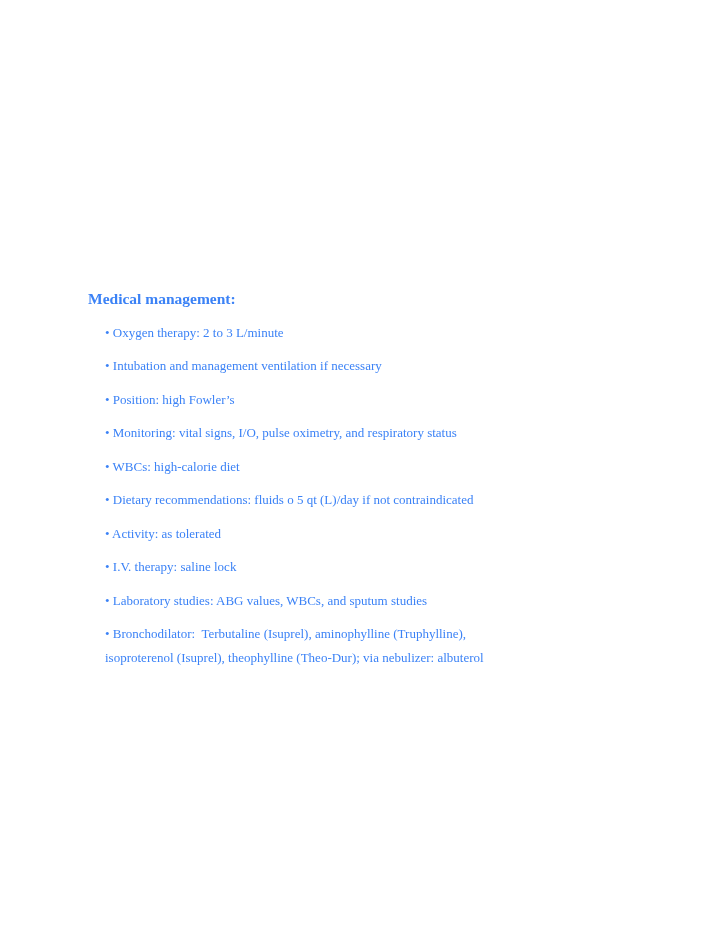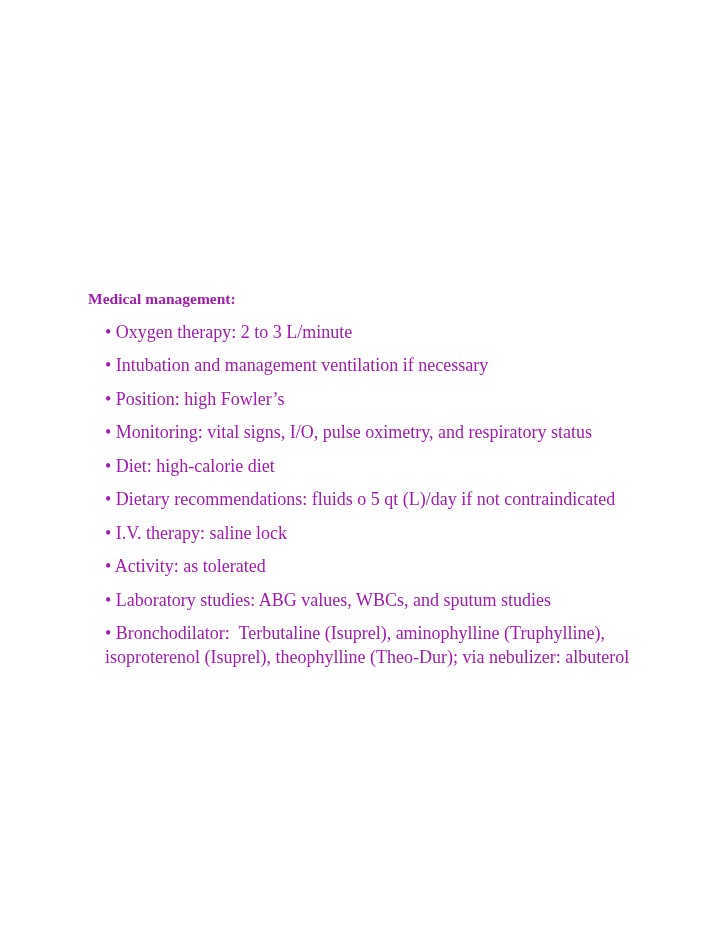--- a/index.html
+++ b/index.html
@@ -4,41 +4,41 @@
 <style>
   * { margin: 0; padding: 0; box-sizing: border-box; }
   html, body { background: #ffffff; }
   .page {
     position: relative;
     width: 728px;
     height: 943px;
     background: #ffffff;
     overflow: hidden;
     font-family: "Liberation Serif", serif;
-    color: #a21caf;
+    color: #3b82f6;
   }
   .content {
     padding: 287px 30px 0 88px;
   }
   .heading {
     font-size: 15.5px;
     font-weight: bold;
     line-height: 23.5px;
     margin-bottom: 10px;
     white-space: pre;
   }
   .bullets {
     margin-left: 17px;
   }
   .bullet {
     margin-bottom: 10px;
   }
   .bullet .line {
     display: block;
-    font-size: 18px;
+    font-size: 13px;
     line-height: 23.5px;
     white-space: pre;
   }
 </style>
 </head>
 <body>
 
 <div class="page">
   <div class="content">
     <div class="heading">Medical management:</div>
@@ -50,30 +50,30 @@
         <div class="bullet">
           <span class="line">• Intubation and management ventilation if necessary</span>
         </div>
         <div class="bullet">
           <span class="line">• Position: high Fowler’s</span>
         </div>
         <div class="bullet">
           <span class="line">• Monitoring: vital signs, I/O, pulse oximetry, and respiratory status</span>
         </div>
         <div class="bullet">
-          <span class="line">• Diet: high-calorie diet</span>
+          <span class="line">• WBCs: high-calorie diet</span>
         </div>
         <div class="bullet">
           <span class="line">• Dietary recommendations: fluids o 5 qt (L)/day if not contraindicated</span>
         </div>
         <div class="bullet">
-          <span class="line">• I.V. therapy: saline lock</span>
+          <span class="line">• Activity: as tolerated</span>
         </div>
         <div class="bullet">
-          <span class="line">• Activity: as tolerated</span>
+          <span class="line">• I.V. therapy: saline lock</span>
         </div>
         <div class="bullet">
           <span class="line">• Laboratory studies: ABG values, WBCs, and sputum studies</span>
         </div>
         <div class="bullet">
           <span class="line">• Bronchodilator:  Terbutaline (Isuprel), aminophylline (Truphylline),</span>
           <span class="line">isoproterenol (Isuprel), theophylline (Theo-Dur); via nebulizer: albuterol</span>
         </div>
       </div>
   </div>

